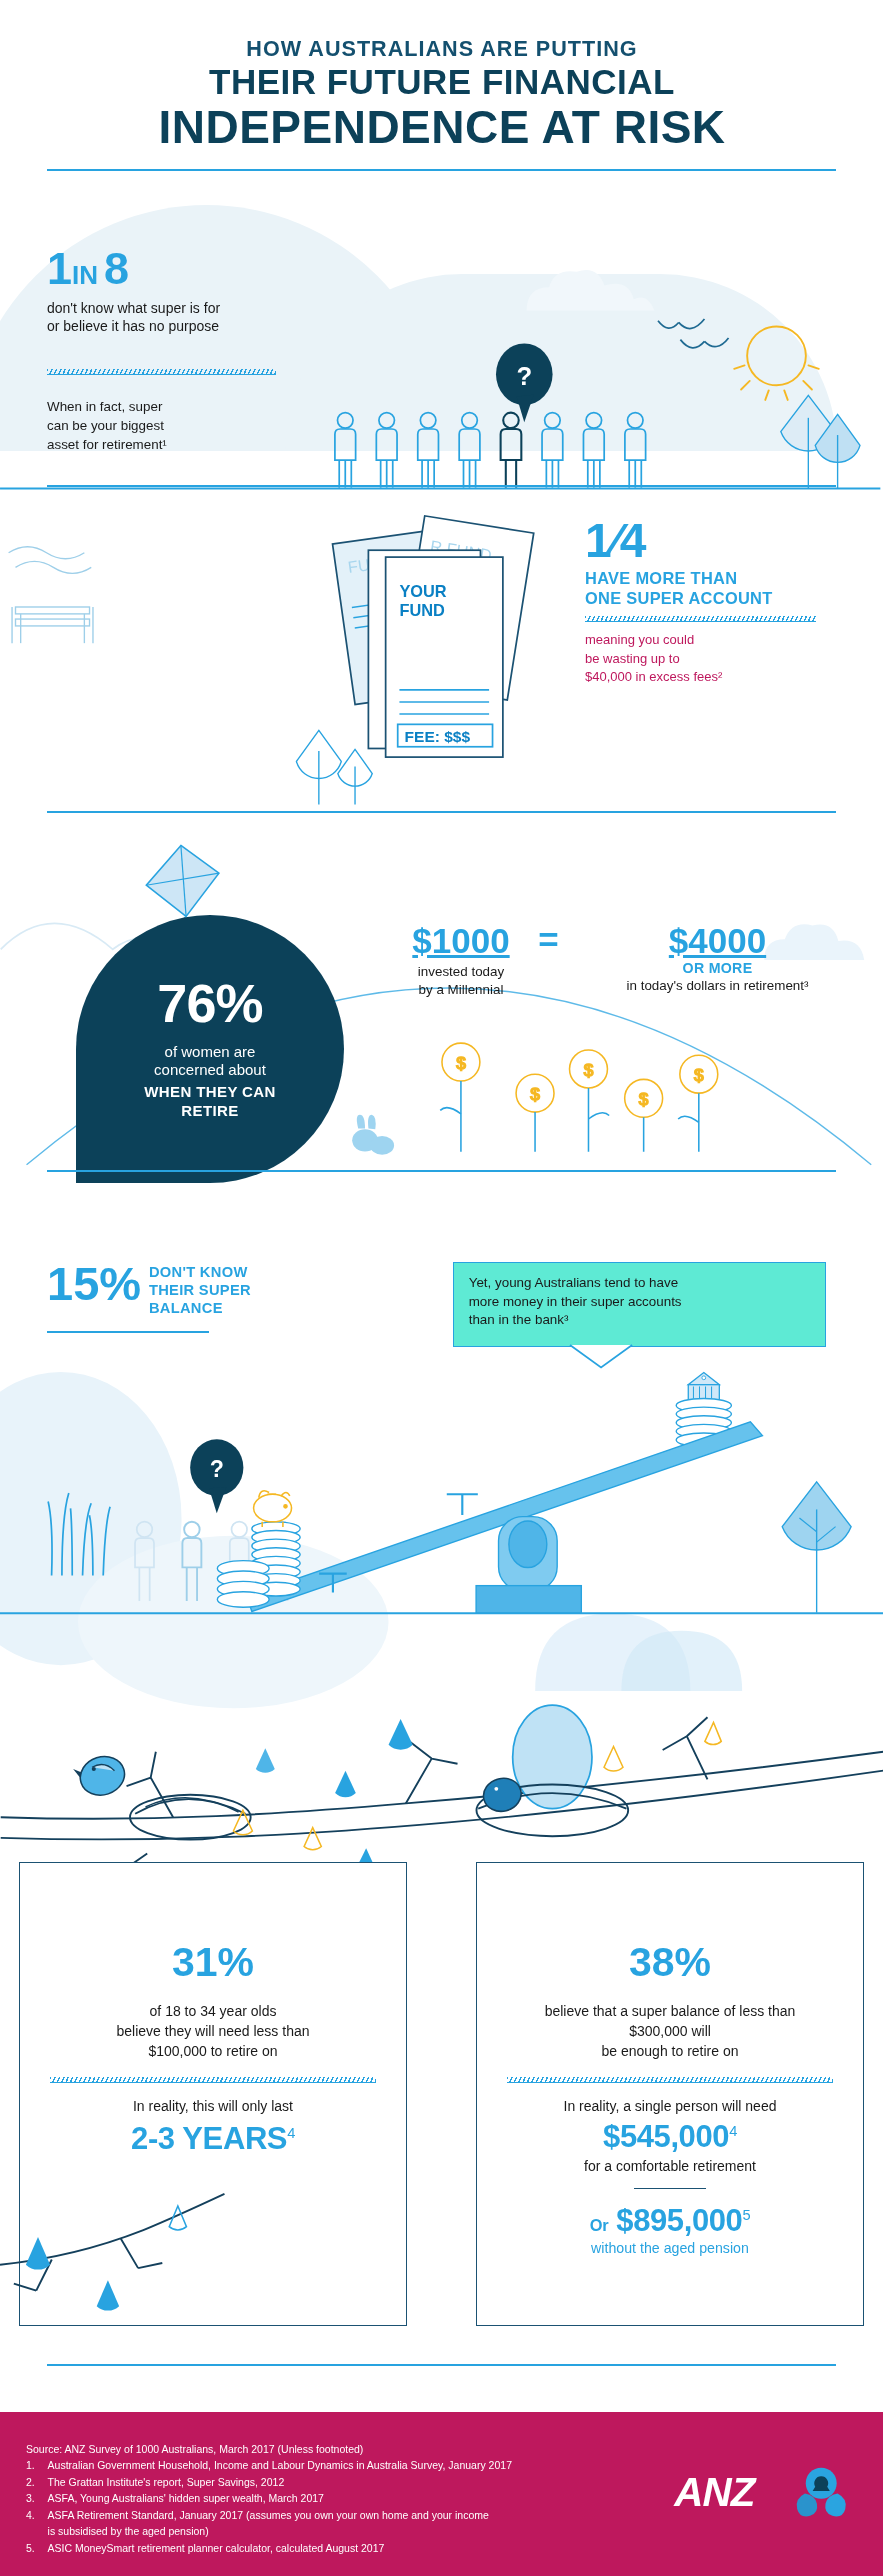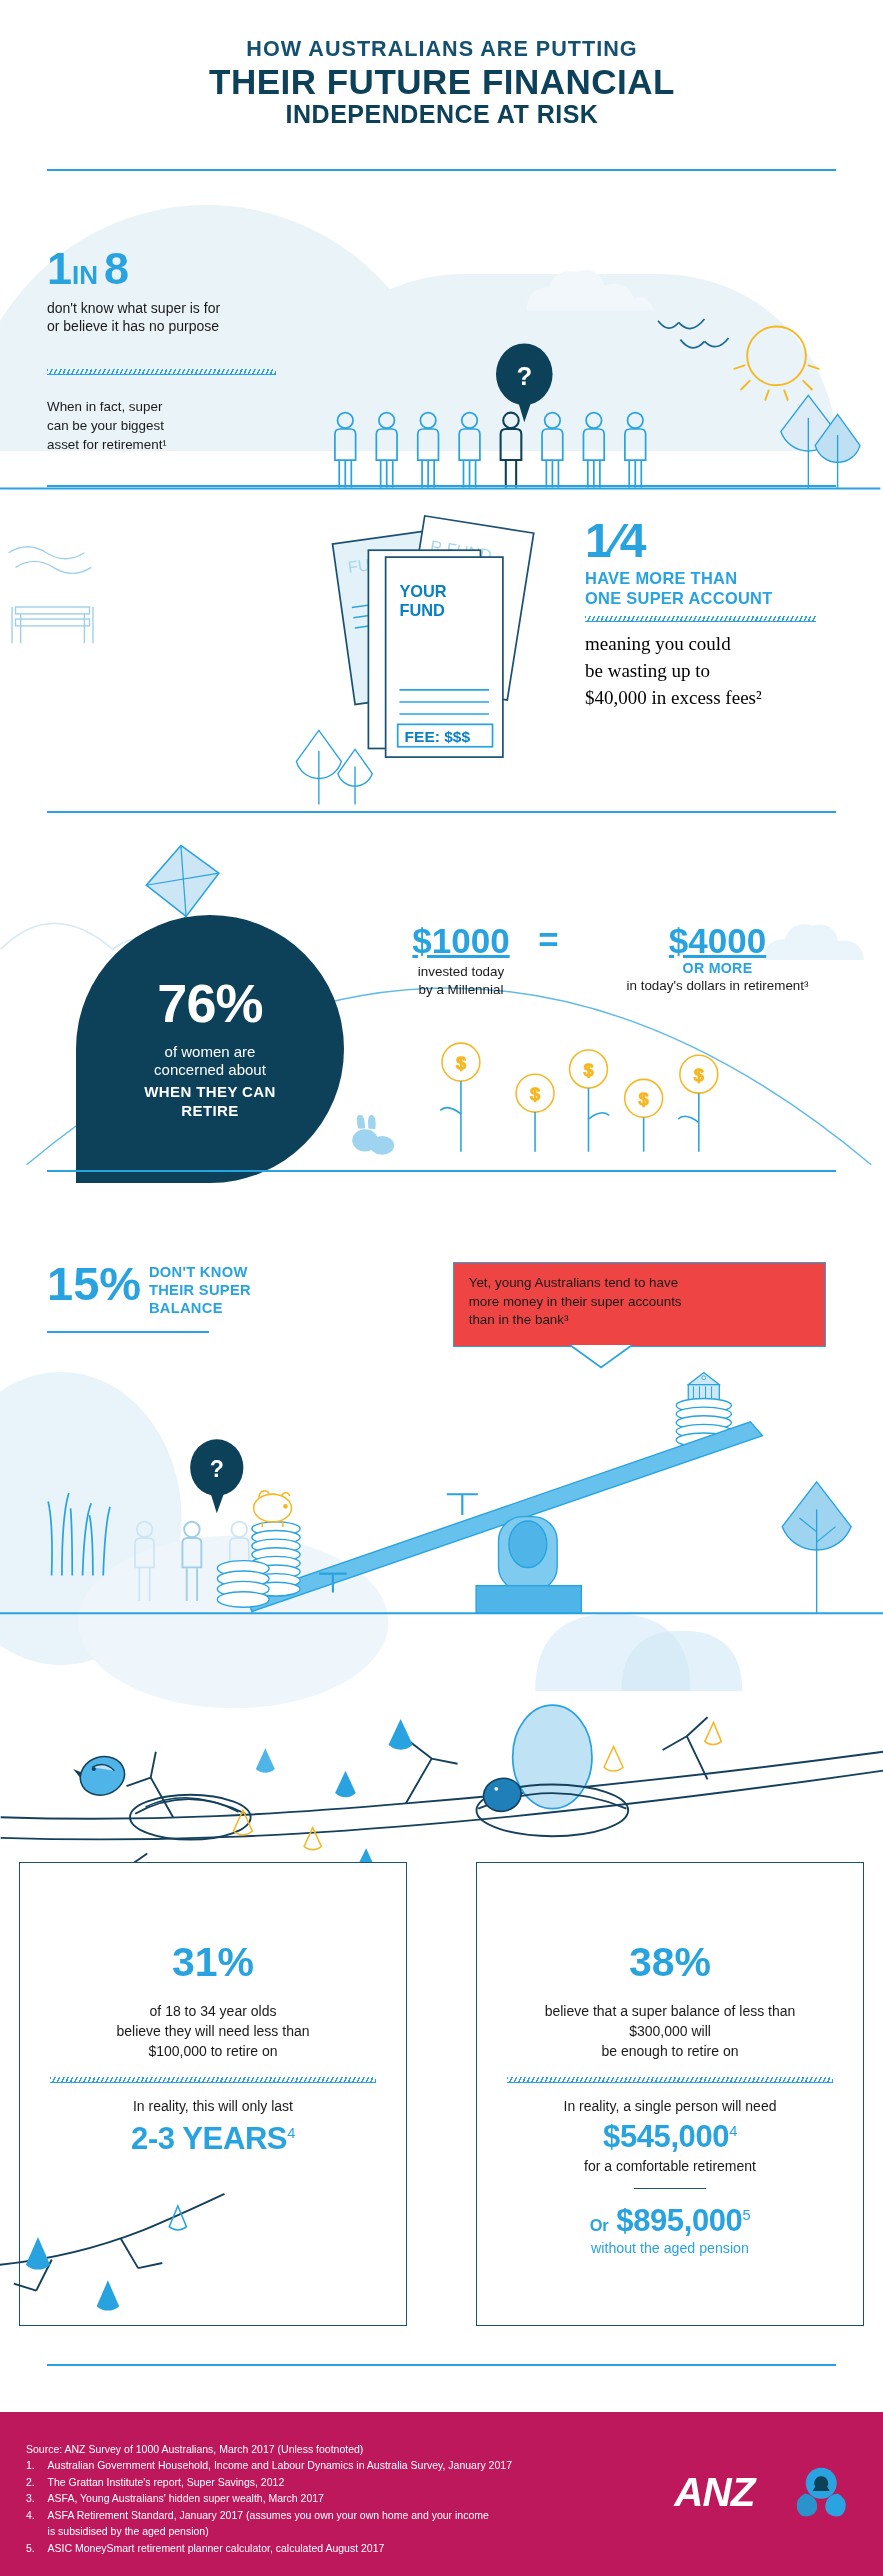--- a/index.html
+++ b/index.html
@@ -26,21 +26,21 @@
     font-size: 21.6px; font-weight: bold; letter-spacing: 1px;
     color: #14506f;
   }
   .hdr-line2 {
     position: absolute; top: 62px; left: 0; width: 884px;
     font-size: 35px; font-weight: bold; letter-spacing: 0.5px;
     color: #0c4159;
   }
   .hdr-line3 {
     position: absolute; top: 100px; left: 0; width: 884px;
-    font-size: 25px; font-weight: bold; letter-spacing: 0.5px;
+    font-size: 46px; font-weight: bold; letter-spacing: 0.5px;
     color: #0c4159;
   }
   .rule {
     position: absolute; left: 47px; width: 789px; height: 1.7px;
     background: #28a3e0;
   }
   .big-num { font-weight: bold; color: #28a3e0; line-height: 1; }
   .hatch {
     height: 6px;
     background-image: repeating-linear-gradient(115deg, #28a3e0 0 1.4px, transparent 1.4px 4px);
@@ -65,21 +65,21 @@
   .s1-sub { margin-top: 7.8px; font-size: 14px; color: #1a1a1a; line-height: 1.33; }
   .s1-hatch { position: absolute; left: 47px; top: 188px; width: 229px; }
   .s1-fact { position: absolute; left: 47px; top: 216px; font-size: 13.4px; color: #1a1a1a; line-height: 1.42; }
 
   
   #sec2 { top: 492px; height: 328px; }
   .s2-right { position: absolute; left: 585px; top: 26px; width: 285px; }
   .s2-num { font-size: 48px; line-height: 0.95; }
   .s2-head { font-size: 16.4px; font-weight: bold; color: #28a3e0; line-height: 1.22; margin-top: 4.3px; letter-spacing: 0.3px; }
   .s2-hatch { width: 231px; margin: 7.8px 0 9.5px; }
-  .s2-body { font-size: 19px; color: #000000; line-height: 1.42; font-family: Liberation Serif, serif; }
+  .s2-body { font-size: 13px; color: #be185d; line-height: 1.42; }
 
   
   #sec3 { top: 820px; height: 362px; }
   .s3-circle {
     position: absolute; left: 76px; top: 95px; width: 268px; height: 268px;
     background: #0c4159;
     border-radius: 134px 134px 134px 0;
     color: #fff; text-align: center;
   }
   .s3-pct { font-size: 54px; font-weight: bold; margin-top: 57px; letter-spacing: -0.9px; }
@@ -95,21 +95,21 @@
   .s3-ormore { font-size: 14.2px; font-weight: bold; color: #28a3e0; letter-spacing: 0.3px; }
 
   
   #sec4 { top: 1182px; height: 518px; }
   .s4-left { position: absolute; left: 47px; top: 78px; width: 233px; }
   .s4-pct { font-size: 47px; font-weight: bold; color: #28a3e0; line-height: 1; display: inline-block; vertical-align: top; }
   .s4-lbl { display: inline-block; font-size: 14.7px; font-weight: bold; color: #28a3e0; line-height: 1.2; margin-left: 7.8px; margin-top: 4.3px; letter-spacing: 0.3px; }
   .s4-ul { width: 162px; height: 1.7px; background: #28a3e0; margin-top: 14px; }
   .s4-bubble {
     position: absolute; left: 453px; top: 80px; width: 373px; height: 85px;
-    border: 1.7px solid #28a3e0; background: #ef4444;
+    border: 1.7px solid #28a3e0; background: #5eead4;
   }
   .s4-bubble-txt { padding: 11.2px 14.7px; font-size: 13.4px; color: #1a1a1a; line-height: 1.37; }
   .s4-tail { position: absolute; left: 570px; top: 163px; }
 
   
   #sec5 { top: 1700px; height: 682px; }
   .box {
     position: absolute; top: 162px; width: 388px; height: 464px;
     border: 1.7px solid #1b5273; background: #fff; text-align: center;
   }

